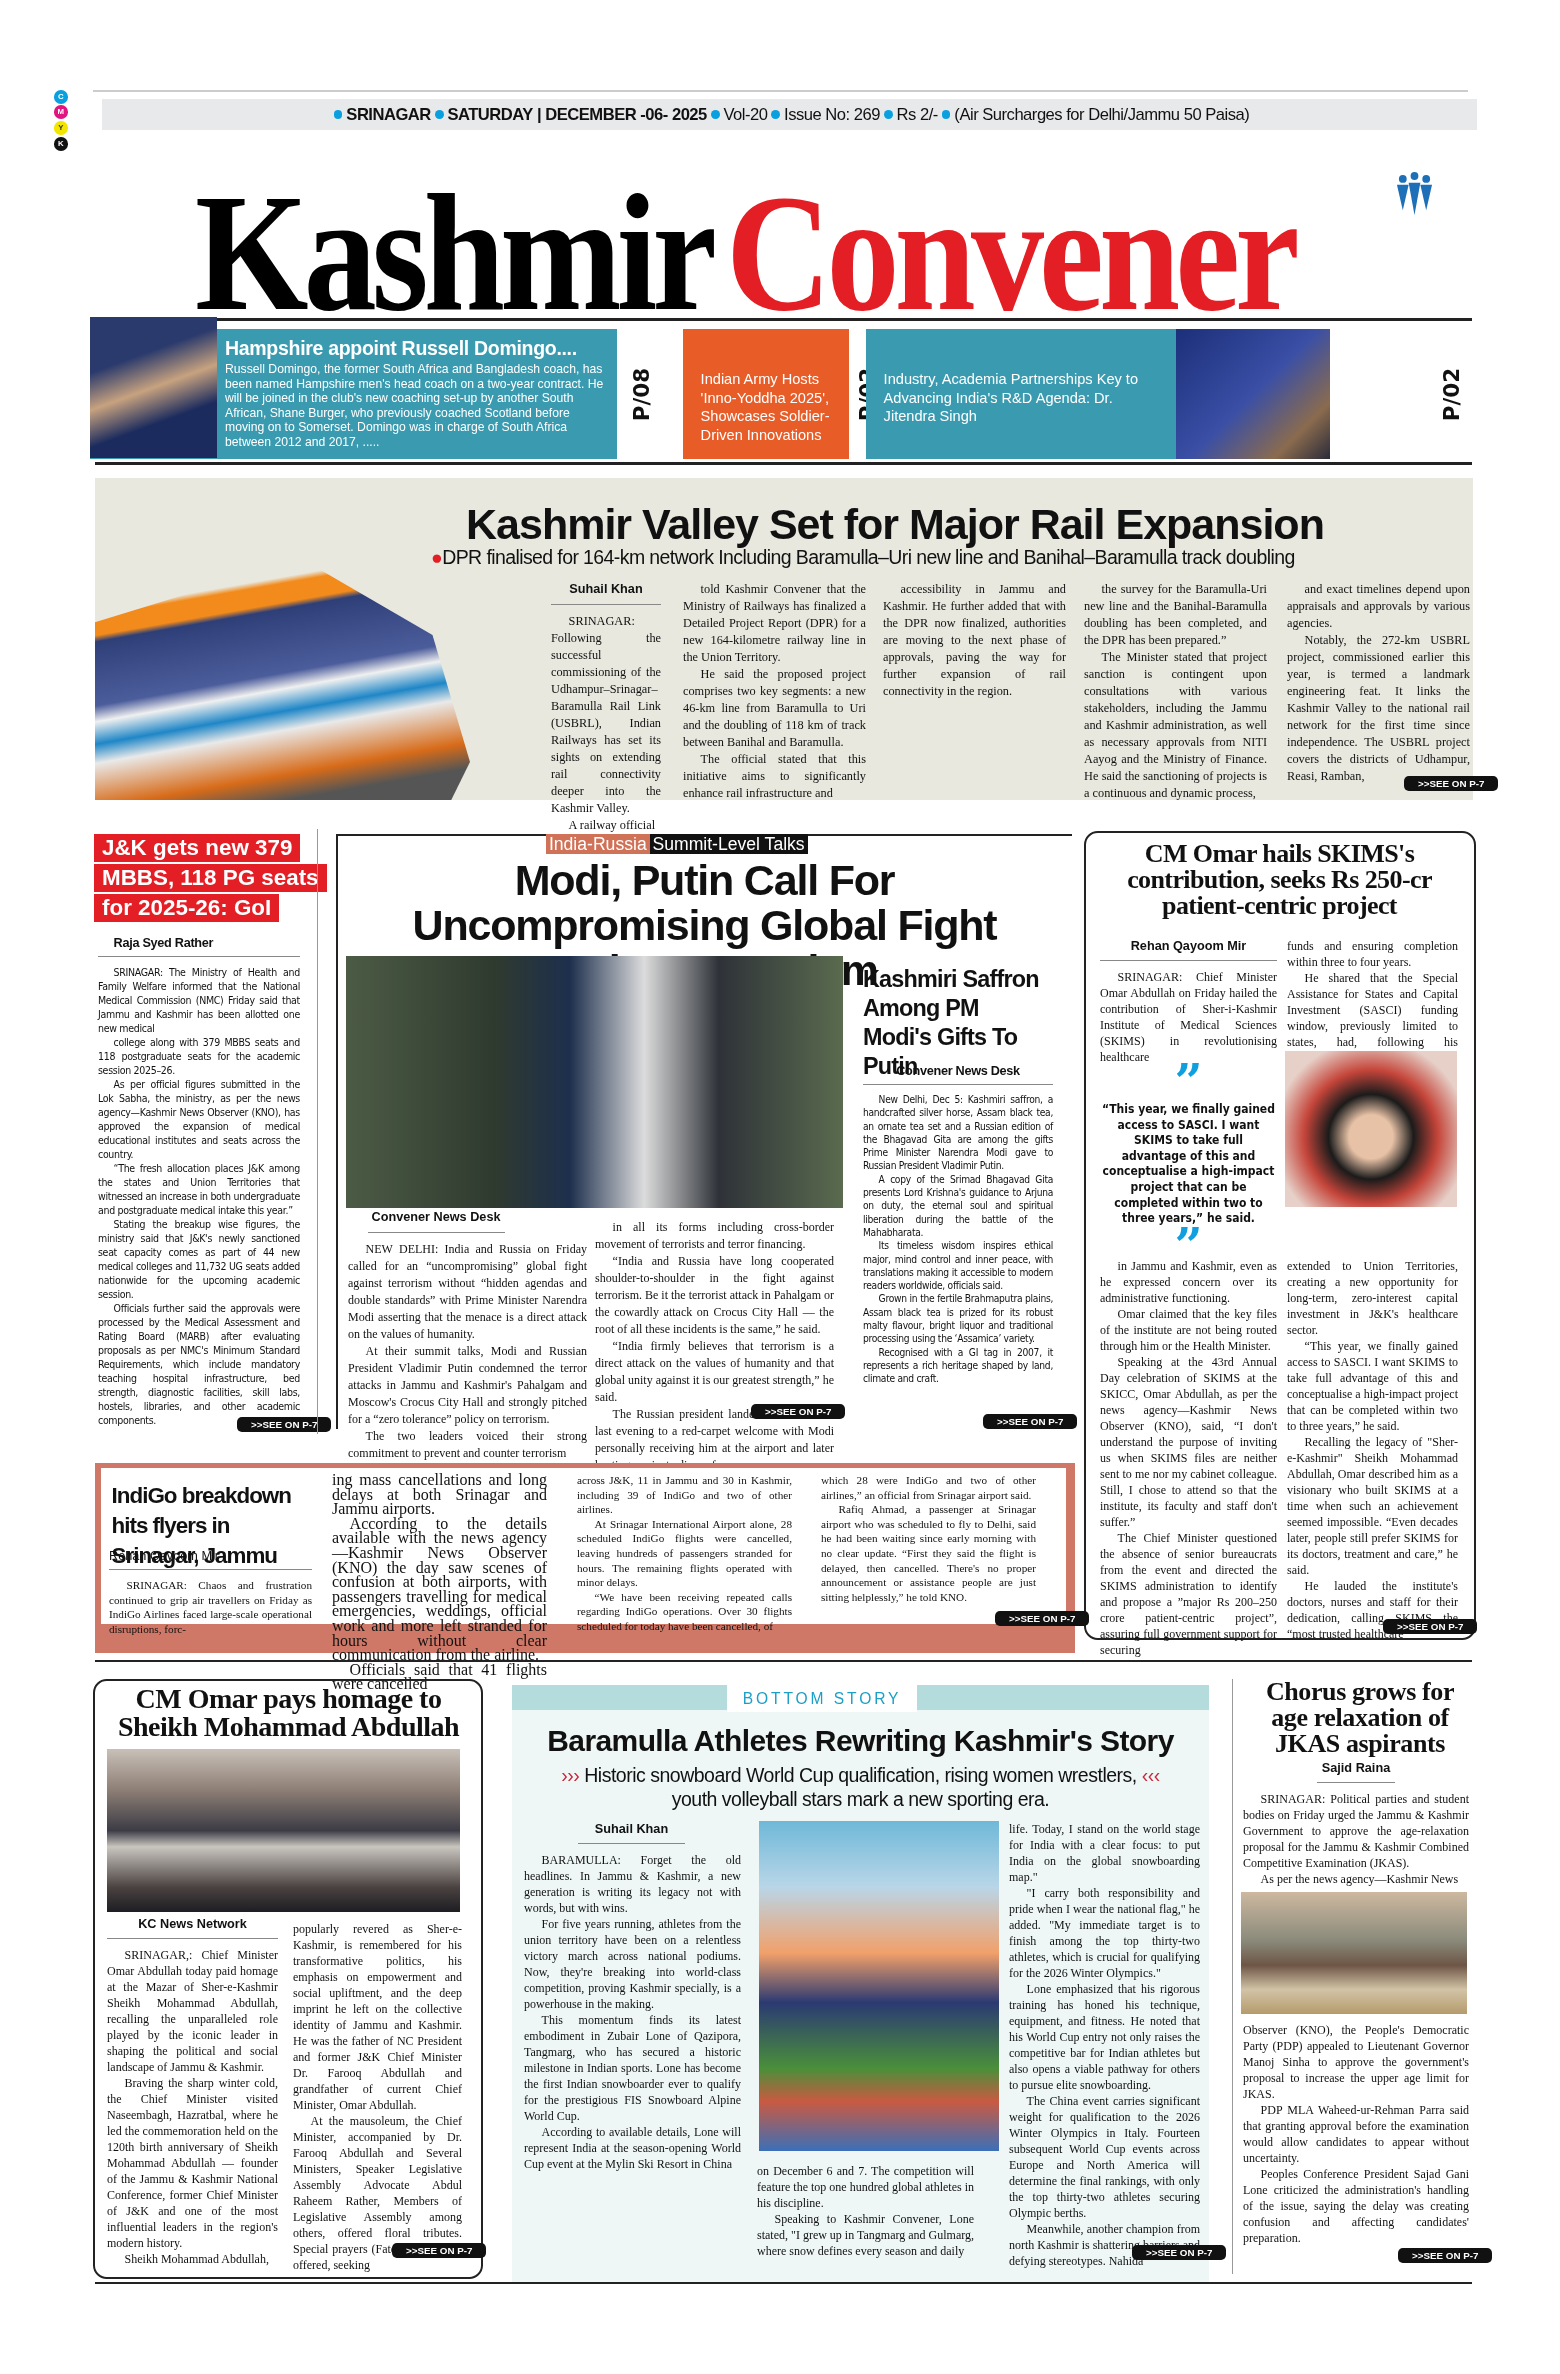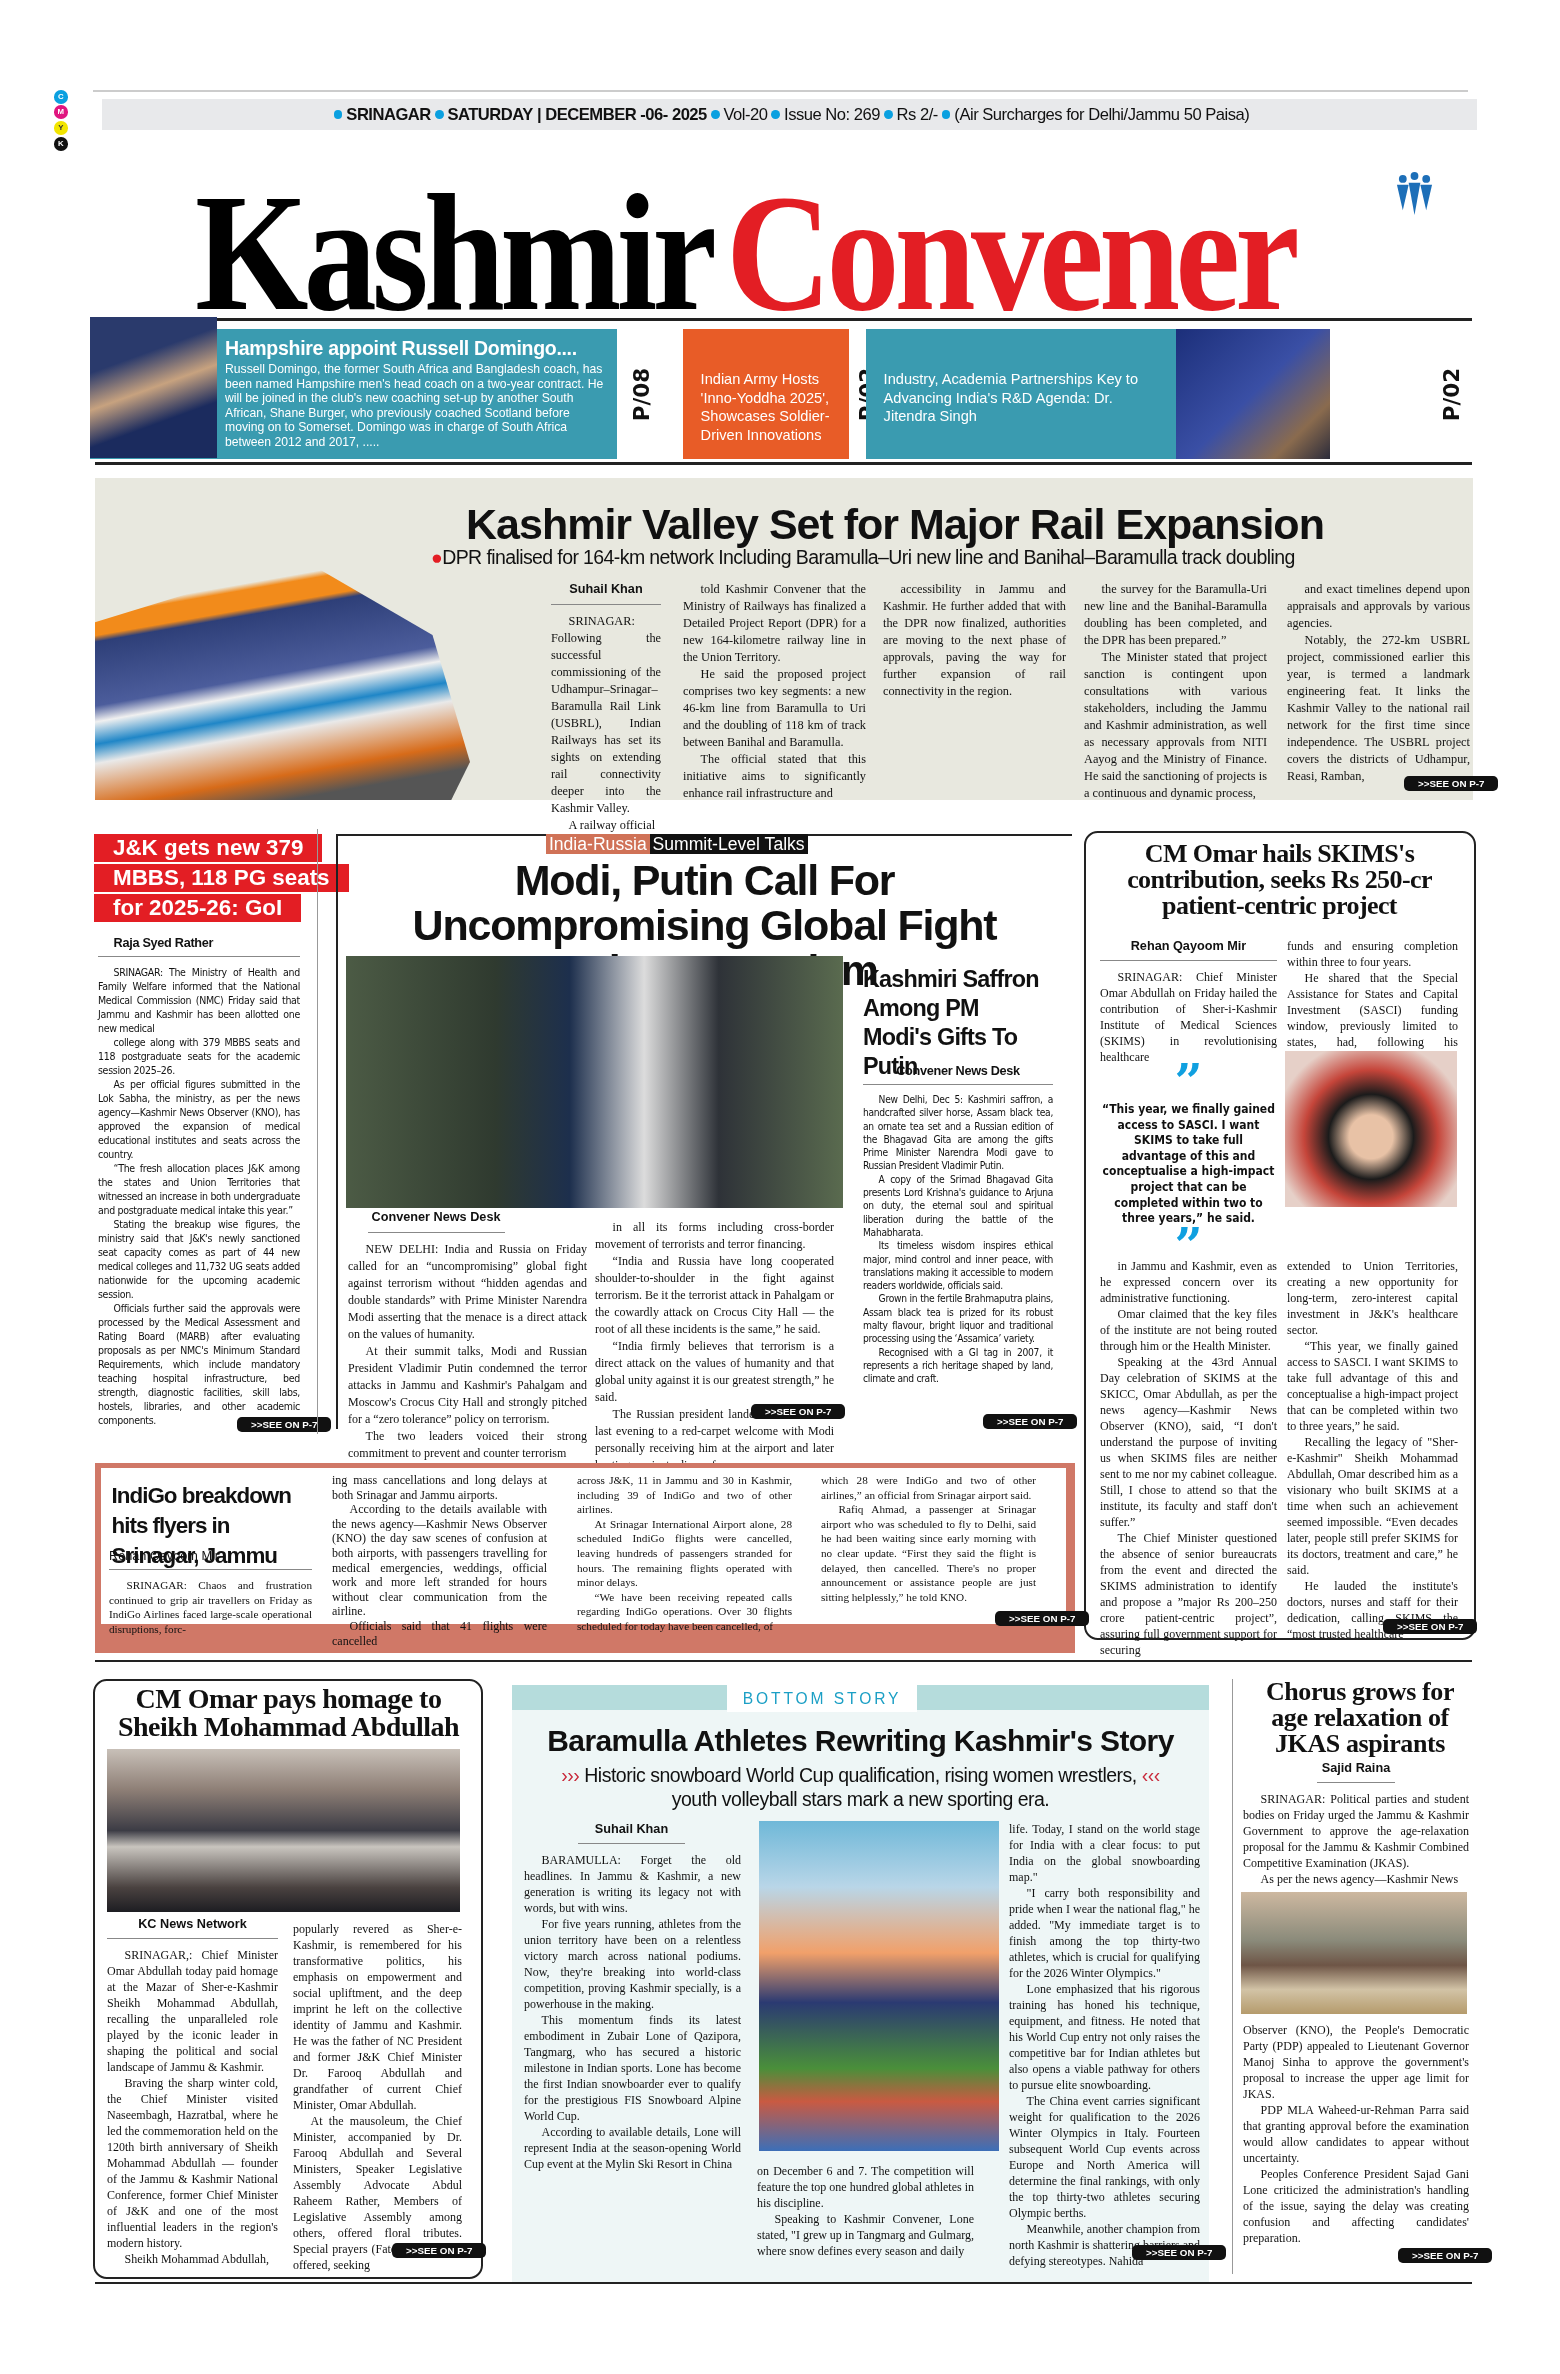--- a/index.html
+++ b/index.html
@@ -31,21 +31,21 @@
 .rail{left:95px;top:478px;width:1378px;height:322px;background:#e8e8df}
 .rail .train{position:absolute;left:0;top:68px;width:375px;height:254px;background:linear-gradient(170deg,#e8e8df 20%,#f28b1b 22%,#f28b1b 28%,#2e3f78 30%,#4c5d9c 50%,#f0f0f0 55%,#1f86c7 62%,#e9e9e9 68%,#d76b19 82%,#555 90%);clip-path:polygon(0 30%,55% 5%,90% 35%,100% 85%,95% 100%,0 100%)}
 .rail h1{position:absolute;left:371px;top:21.5px;font-size:43px;font-family:"Liberation Sans Narrow","Liberation Sans",sans-serif;font-weight:bold;letter-spacing:-1px}
 .rail .deck{position:absolute;left:336px;top:68px;font-size:19.5px;font-family:"Liberation Sans Narrow","Liberation Sans",sans-serif;letter-spacing:-0.6px}
 .rail .deck .rd{color:#e31e24}
 .col{position:absolute;font-family:"Liberation Serif",serif;font-size:12.3px;line-height:17px;text-align:justify}
 .col p{text-indent:17.6px}
 .byline{font-family:"Liberation Sans Narrow","Liberation Sans",sans-serif;font-weight:bold;font-size:12.7px;border-bottom:1px solid #888;padding-bottom:5.9px;margin-bottom:7.8px;text-align:center}
 .see{display:inline-block;background:#111;color:#fff;font-size:9.8px;font-weight:bold;padding:2px 14px;border-radius:4.9px;font-family:"Liberation Sans Narrow","Liberation Sans",sans-serif}
 .mbbs-h{left:94px;top:834px;font-size:22.4px;font-weight:bold;line-height:28px;font-family:"Liberation Sans Narrow","Liberation Sans",sans-serif}
-.mbbs-h span{background:#e31e24;color:#fff;padding:0 19px;display:inline-block;margin-bottom:2px}
+.mbbs-h span{background:#e31e24;color:#fff;padding:0 8px;display:inline-block;margin-bottom:2px}
 .sans-col{position:absolute;font-family:"DejaVu Sans Condensed","DejaVu Sans",sans-serif;font-size:10.5px;line-height:14px;text-align:justify;letter-spacing:-0.3px}
 .sans-col p{text-indent:15.6px}
 .vrule{position:absolute;width:1px;background:#999}
 .modi-frame{left:336px;top:834px;width:736px;height:595px;border:2px solid #222;border-bottom:none;border-right:none}
 .kicker{left:546px;top:834px;font-size:17.6px;font-family:"Liberation Sans Narrow","Liberation Sans",sans-serif}
 .kicker .a{background:#d07257;color:#fff;padding:0 2.9px}
 .kicker .b{background:#111;color:#fff;padding:0 2.9px}
 .modi-h{left:341px;top:858px;width:727px;text-align:center;font-size:43px;line-height:45px;font-weight:bold;font-family:"Liberation Sans Narrow","Liberation Sans",sans-serif;letter-spacing:-1.2px}
 .modi-photo{left:346px;top:956px;width:497px;height:252px;background:linear-gradient(90deg,#4c5b45,#2f3a2f 30%,#1d2f4d 45%,#dcdcdc 60%,#2e3238 75%,#5a6b4f)}
 .saffron-h{left:863px;top:965px;font-size:23.4px;line-height:29px;font-weight:bold;font-family:"Liberation Sans Narrow","Liberation Sans",sans-serif;letter-spacing:-0.8px}
@@ -240,21 +240,21 @@
 <span class="abs see" style="left:1383px;top:1619px">&gt;&gt;SEE ON P-7</span>
 
 <div class="abs indigo">
   <div class="in"></div>
   <h2>IndiGo breakdown hits flyers in Srinagar, Jammu</h2>
 </div>
 <div class="col" style="left:109px;top:1549px;width:203px;font-size:11.2px;line-height:14.6px">
   <div class="byline" style="text-align:left;font-weight:normal">Rehan Qayoom Mir</div>
   <p>SRINAGAR: Chaos and frustration continued to grip air travellers on Friday as IndiGo Airlines faced large-scale operational disruptions, forc-</p>
 </div>
-<div class="col" style="left:332px;top:1473px;width:215px;font-size:12px;line-height:14.6px">
+<div class="col" style="left:332px;top:1473px;width:215px;font-size:16px;line-height:14.6px">
     <p style="text-indent:0">ing mass cancellations and long delays at both Srinagar and Jammu airports.</p>
     <p>According to the details available with the news agency—Kashmir News Observer (KNO) the day saw scenes of confusion at both airports, with passengers travelling for medical emergencies, weddings, official work and more left stranded for hours without clear communication from the airline.</p>
     <p>Officials said that 41 flights were cancelled</p>
   </div>
 <div class="col" style="left:577px;top:1473px;width:215px;font-size:11.2px;line-height:14.6px">
     <p style="text-indent:0">across J&amp;K, 11 in Jammu and 30 in Kashmir, including 39 of IndiGo and two of other airlines.</p>
     <p>At Srinagar International Airport alone, 28 scheduled IndiGo flights were cancelled, leaving hundreds of passengers stranded for hours. The remaining flights operated with minor delays.</p>
     <p>“We have been receiving repeated calls regarding IndiGo operations. Over 30 flights scheduled for today have been cancelled, of</p>
   </div>
 <div class="col" style="left:821px;top:1473px;width:215px;font-size:11.2px;line-height:14.6px">

